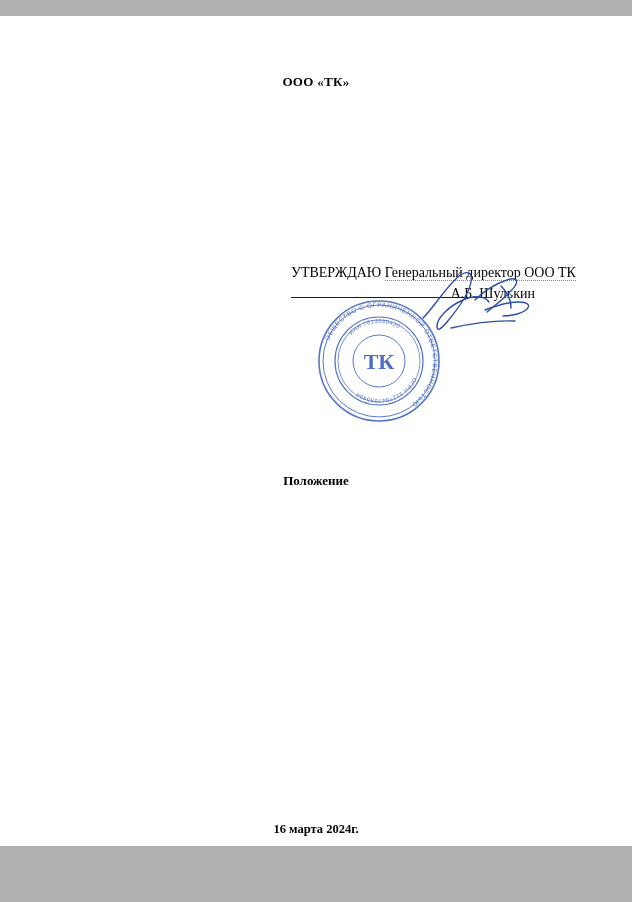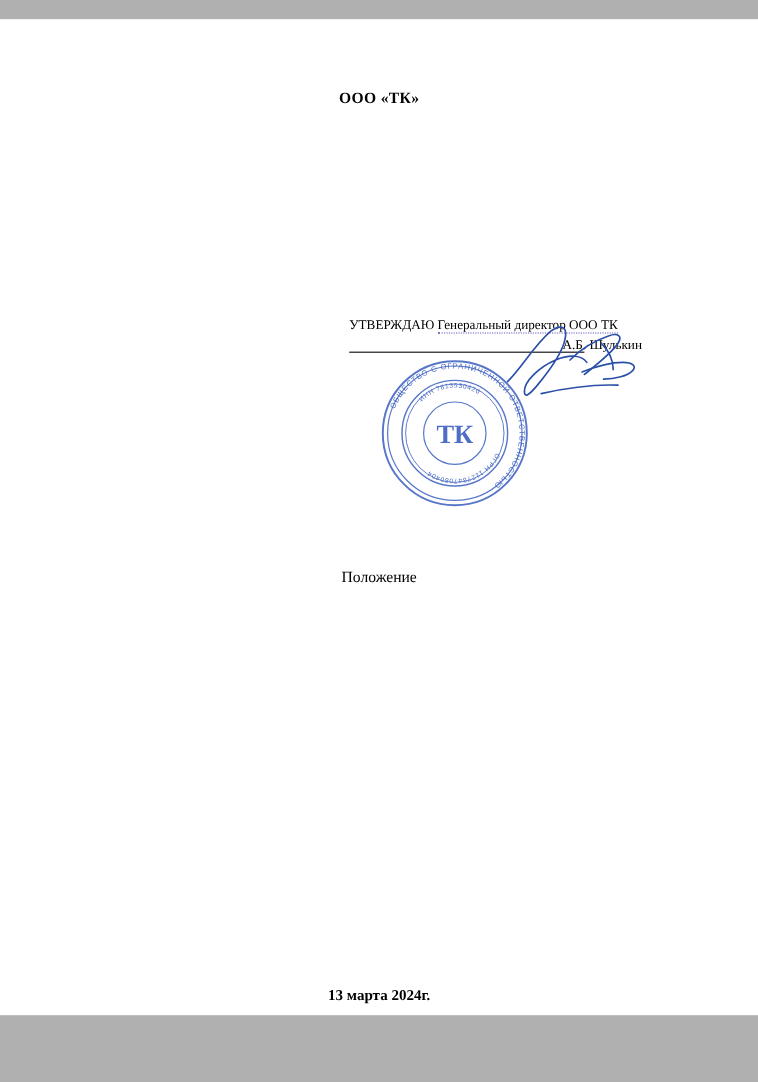--- a/index.html
+++ b/index.html
@@ -26,21 +26,21 @@
     text-align: center;
     font-weight: bold;
     font-size: 13px;
     letter-spacing: 0.3px;
   }
   .approval-block {
     position: absolute;
     top: 248px;
     left: 291px;
     width: 290px;
-    font-size: 11px;
+    font-size: 14px;
     line-height: 1.35;
   }
   .approval-line-1 {
     white-space: nowrap;
   }
   .approval-line-2 {
     margin-top: 2px;
     text-align: right;
     padding-right: 46px;
     position: relative;
@@ -72,21 +72,21 @@
     height: 80px;
     pointer-events: none;
   }
   
   .title-block {
     position: absolute;
     top: 456px;
     left: 0;
     width: 100%;
     text-align: center;
-    font-weight: normal;
+    font-weight: bold;
     font-size: 12.5px;
     line-height: 1.45;
   }
   .title-main {
     font-size: 13px;
   }
   .title-sub {
     margin-top: 5px;
     padding: 0 85px;
   }
@@ -153,16 +153,16 @@
       </text>
     </g>
     <text x="64" y="72" text-anchor="middle" fill="#3b5fc0" opacity="0.9" font-family="'Liberation Serif', serif" font-size="22" font-weight="bold">ТК</text>
   </svg>
 
   <div class="title-block">
     <div class="title-main">Положение</div>
   </div>
 
   <div class="footer-block">
-    <div>13 марта 2024г.</div>
+    <div>16 марта 2024г.</div>
   </div>
 
 </div>
 
 </body></html>

